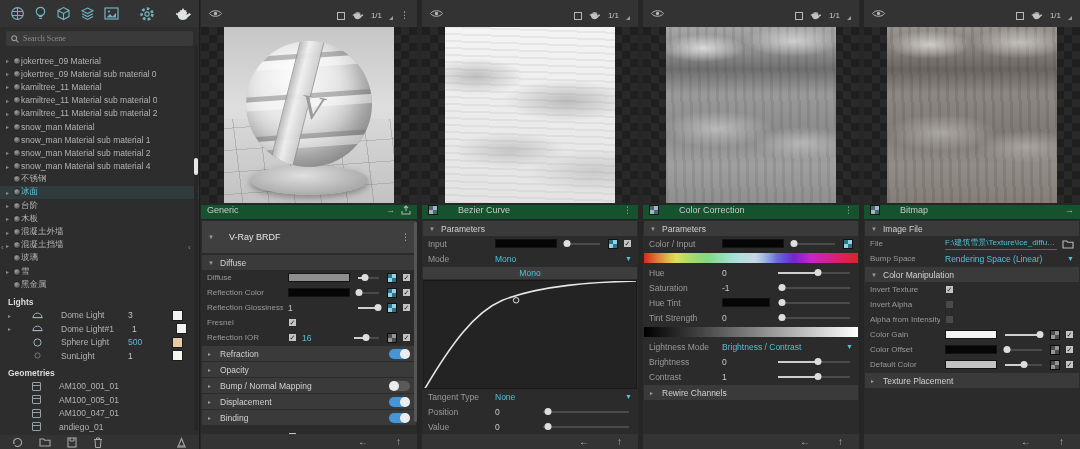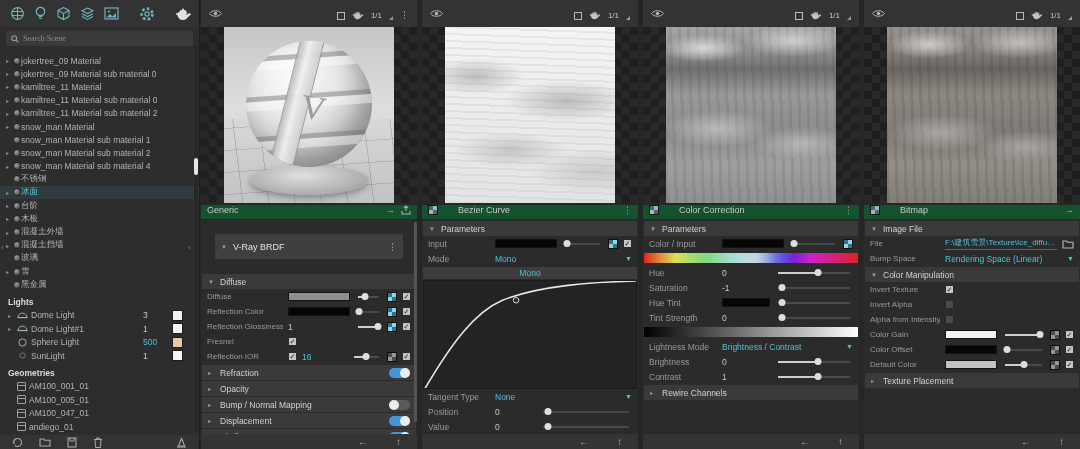--- a/index.html
+++ b/index.html
@@ -17,21 +17,21 @@
   .search input::placeholder{color:#8b8b8b}
   .tree{flex:none;position:relative;padding-top:1px}
   .sliver{height:4px;overflow:hidden;opacity:.45;font-size:8px;padding-left:18px;color:#9a9a9a}
   .titem{display:flex;align-items:center;height:13.2px;padding:0 6px;font-size:8.5px;color:#b3b3b3;white-space:nowrap}
   .titem.sel{background:rgba(80,190,215,.10)}
   .titem.sel .tlabel{color:#5ecde2}
   .texp{width:7px;font-size:6px;color:#8a8a8a;flex:none}
   .tico{width:8px;height:8px;border-radius:50%;flex:none;background:radial-gradient(circle at 35% 30%,#a0a0a0,#5e5e5e 65%,#3e3e3e);border:1px solid #242424}
   .tlabel{overflow:hidden;text-overflow:ellipsis}
   .sb-h{height:13px;display:flex;align-items:center;padding:0 8px;font-size:8.5px;font-weight:bold;color:#dcdcdc;margin-top:4px}
-  .lrow,.grow{display:flex;align-items:center;height:13.5px;padding:0 8px;gap:3px;font-size:8.5px;color:#b3b3b3;white-space:nowrap}
+  .lrow,.grow{display:flex;align-items:center;height:13.5px;padding:0 8px;gap:18px;font-size:8.5px;color:#b3b3b3;white-space:nowrap}
   .lexp{width:6px;font-size:6px;color:#8a8a8a;flex:none}
   .lcount{margin-left:auto;width:26px;flex:none;color:#c8c8c8}
   .lcount.accent{color:#4fc1d8}
   .lsw{width:11px;height:11px;flex:none;margin-right:8px;border:1px solid #1c1c1c}
   .gico{width:9px;height:9px;flex:none;border:1px solid #94a2a8;border-radius:1px;position:relative}
   .gico::after{content:"";position:absolute;left:0;right:0;top:2px;border-top:1px solid #94a2a8}
   .sb-bottom{margin-top:auto;height:14px;background:#333;display:flex;align-items:center;gap:16px;padding:0 12px;flex:none}
   .sb-bottom .right{margin-left:auto}
   .vscroll{position:absolute;right:1px;top:46px;width:4px;height:385px;background:#272727}
   .vthumb{position:absolute;right:1px;top:158px;width:4px;height:17px;background:#e6e6e6;border-radius:2px}
@@ -92,21 +92,21 @@
     repeating-linear-gradient(88deg,rgba(55,50,45,.14) 0 3px,transparent 3px 9px),
     linear-gradient(180deg,#98938e 0%,#857f7a 14%,#6a6561 24%,#8e8883 38%,#7f7a75 60%,#938d88 78%,#847e79 100%)}
 
   
   .params{position:absolute;left:201px;top:205px;width:879px;height:244px;display:flex;gap:5px}
   .panel{flex:1;background:#2b2b2b;position:relative;overflow:hidden;display:flex;flex-direction:column}
   .ptitle{height:15px;background:#14532d;border-bottom:1px solid #232323;display:flex;align-items:flex-start;gap:20px;padding:0 6px;font-size:9px;color:#c9c9c9;flex:none}
   .ptitle .pr{margin-left:auto;display:flex;align-items:center;gap:6px;color:#b0b0b0;font-size:9px}
   .mapic{width:10px;height:10px;flex:none;border:1px solid #151515;background:conic-gradient(#9fb9c2 0 25%,#4d6770 0 50%,#9fb9c2 0 75%,#4d6770 0)}
   .sec{height:15px;background:#3a3a3a;margin:1px 1px 0;display:flex;align-items:center;gap:5px;padding:0 6px;font-size:8.5px;color:#d2d2d2;flex:none}
-  .brdf{height:25px;background:#3f3f3f;margin:14px;display:flex;align-items:center;gap:5px;padding:0 6px;font-size:9px;color:#e2e2e2;flex:none}
+  .brdf{height:32px;background:#3f3f3f;margin:1px;display:flex;align-items:center;gap:14px;padding:0 6px;font-size:9px;color:#e2e2e2;flex:none}
   .brdf .dots{margin-left:auto;color:#c0c0c0}
   .ex{width:7px;font-size:6px;color:#9a9a9a;flex:none}
   .row{height:15px;display:flex;align-items:center;gap:5px;padding:0 6px;font-size:8.5px;flex:none}
   .lbl{color:#9a9a9a;white-space:nowrap;overflow:hidden;flex:none}
   .g .lbl{width:76px;font-size:8px}
   .b .lbl{width:62px}
   .c .lbl{width:68px}
   .m .lbl{width:70px;font-size:8px}
   .sw{width:62px;height:9px;border:1px solid #131313;flex:none}
   .val{width:62px;flex:none;color:#c8c8c8}

